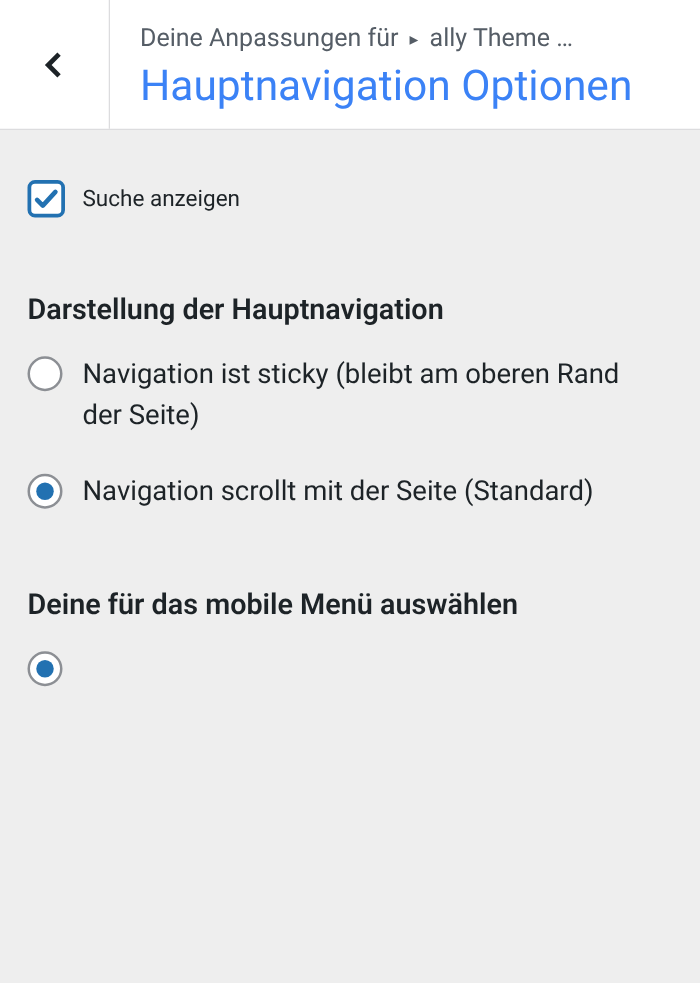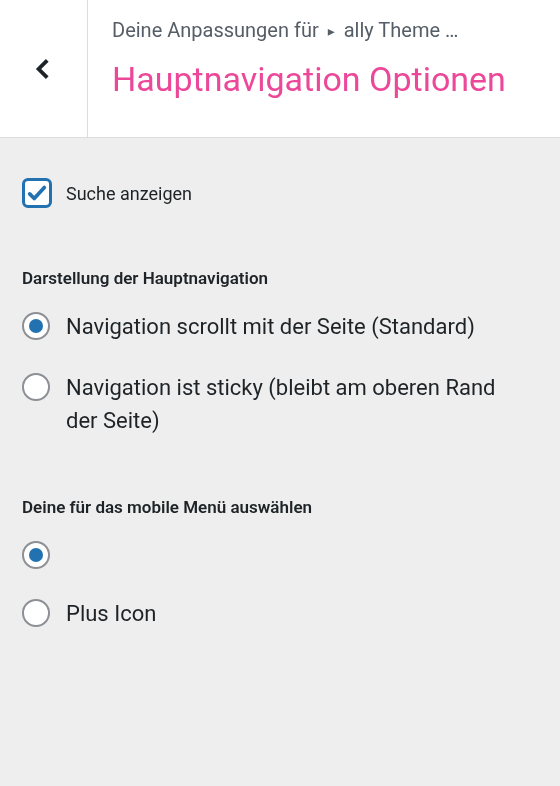--- a/index.html
+++ b/index.html
@@ -8,21 +8,21 @@
       height: 786px;
       font-family: -apple-system, BlinkMacSystemFont, "Segoe UI", Roboto, sans-serif;
       background: #eeeeee;
       color: #1d2327;
     }
     .header {
       display: flex;
       align-items: stretch;
       background: #fff;
       border-bottom: 1px solid #dcdcde;
-      height: 138px;
+      height: 104px;
     }
     .back-col {
       width: 88px;
       display: flex;
       align-items: center;
       justify-content: center;
       border-right: 1px solid #dcdcde;
       cursor: pointer;
     }
     .back-col svg {
@@ -48,22 +48,22 @@
     }
     .breadcrumb .sep {
       display: inline-block;
       margin: 0 4px;
       font-size: 14px;
       vertical-align: 1px;
     }
     .page-title {
       font-size: 34px;
       font-weight: 400;
-      color: #ec4899;
-      margin-top: 16px;
+      color: #3b82f6;
+      margin-top: 6px;
       line-height: 1.25;
     }
     .content {
       padding: 40px 22px 0 22px;
     }
     .checkbox-row {
       display: flex;
       align-items: center;
       gap: 14px;
       margin-bottom: 60px;
@@ -90,21 +90,21 @@
       stroke-linejoin: round;
     }
     .checkbox-label {
       font-size: 18px;
       color: #1d2327;
     }
     .section {
       margin-bottom: 60px;
     }
     .section-title {
-      font-size: 17px;
+      font-size: 23px;
       font-weight: 600;
       color: #1d2327;
       margin-bottom: 22px;
       margin-top: 44px;
     }
     .radio-row {
       display: flex;
       align-items: flex-start;
       gap: 16px;
       margin-bottom: 28px;
@@ -163,37 +163,33 @@
         <polyline points="4 13 9 18 20 6"></polyline>
       </svg>
     </div>
     <span class="checkbox-label">Suche anzeigen</span>
   </div>
 
   <div class="section">
     <div class="section-title">Darstellung der Hauptnavigation</div>
 
     <div class="radio-row">
-      <div class="radio checked"></div>
-      <span class="radio-label">Navigation scrollt mit der Seite (Standard)</span>
+      <div class="radio"></div>
+      <span class="radio-label">Navigation ist sticky (bleibt am oberen Rand der Seite)</span>
     </div>
 
     <div class="radio-row">
-      <div class="radio"></div>
-      <span class="radio-label">Navigation ist sticky (bleibt am oberen Rand der Seite)</span>
+      <div class="radio checked"></div>
+      <span class="radio-label">Navigation scrollt mit der Seite (Standard)</span>
     </div>
   </div>
 
   <div class="section">
     <div class="section-title">Deine für das mobile Menü auswählen</div>
 
     <div class="radio-row">
       <div class="radio checked"></div>
     </div>
 
 
-    <div class="radio-row">
-      <div class="radio"></div>
-      <span class="radio-label">Plus Icon</span>
-    </div>
   </div>
 
 </div>
 
 </body></html>

